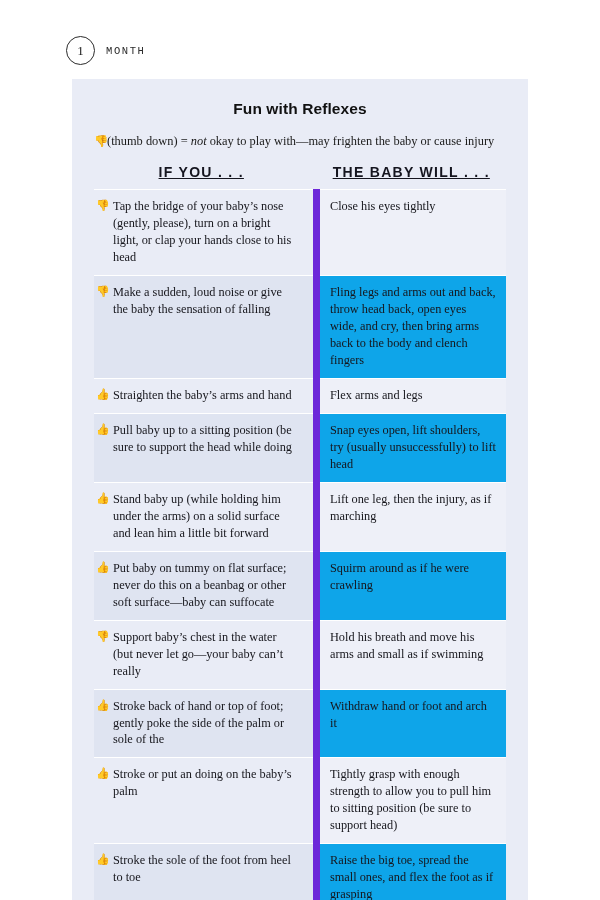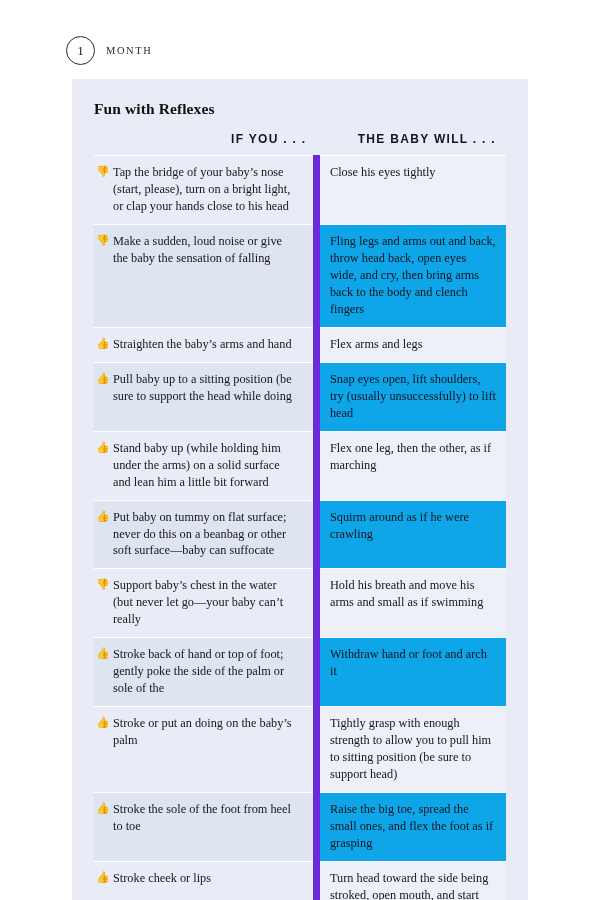--- a/index.html
+++ b/index.html
@@ -31,45 +31,46 @@
     border-radius: 50%;
     border: 1px solid #2b2b2b;
     display: flex;
     align-items: center;
     justify-content: center;
     font-family: "Liberation Serif", serif;
     font-size: 13px;
     color: #1a1a1a;
   }
   .month-label {
-    font-family: Liberation Serif, serif;
+    font-family: Liberation Mono, monospace;
     font-size: 10.5px;
     letter-spacing: 1.6px;
     color: #2b2b2b;
   }
 
   
   .panel {
     position: absolute;
     top: 79px;
     left: 72px;
     width: 456px;
     background: #e9ecf6;
     padding: 0;
   }
   .panel-inner {
     padding: 21px 22px 0 22px;
   }
   .panel-title {
-    font-family: Liberation Serif, serif;
+    font-family: Liberation Sans, sans-serif;
     font-weight: bold;
     font-size: 15.5px;
     color: #111111;
     margin: 0 0 14px 0;
     letter-spacing: 0.1px;
+    text-align: center;
   }
   .legend-row {
     font-family: "Liberation Serif", serif;
     font-size: 12.4px;
     line-height: 1.55;
     color: #1a1a1a;
     margin-bottom: 2px;
   }
   .legend-row .thumb {
     display: inline-block;
@@ -84,28 +85,29 @@
     width: 100%;
     border-collapse: collapse;
     margin-top: 13px;
     table-layout: fixed;
   }
   .reflex-table col.c1 { width: 54%; }
   .reflex-table col.c2 { width: 46%; }
 
   .reflex-table th {
     font-family: "Liberation Sans", sans-serif;
-    font-size: 12px;
+    font-size: 14px;
     font-weight: bold;
     letter-spacing: 1.3px;
-    text-align: right;
+    text-align: center;
     color: #15151f;
     padding: 0 10px 9px 10px;
     vertical-align: bottom;
     border-bottom: 1px solid #ffffff;
+    text-decoration: underline;
   }
   .reflex-table th.col-left { padding-left: 2px; }
 
   .reflex-table td {
     font-family: "Liberation Serif", serif;
     font-size: 12.3px;
     line-height: 1.38;
     color: #16161c;
     padding: 8px 10px 9px 10px;
     vertical-align: top;
@@ -138,39 +140,42 @@
 <div class="page-header">
   <div class="month-badge">1</div>
   <div class="month-label">MONTH</div>
 </div>
 
 <div class="panel">
   <div class="panel-inner">
     <h1 class="panel-title">Fun with Reflexes</h1>
 
     <div class="legend">
+      <div class="legend-row">
+        <span class="thumb">👎</span><span>(thumb down) = </span><em>not</em><span> okay to play with—may frighten the baby or cause injury</span>
+      </div>
     </div>
 
     <table class="reflex-table">
       <colgroup>
           <col class="c1">
           <col class="c2">
         </colgroup>
       <thead>
         <tr>
           <th class="col-left">IF YOU . . .</th>
           <th class="col-right">THE BABY WILL . . .</th>
         </tr>
       </thead>
       <tbody>
           <tr>
             <td class="col-left">
               <div class="cell-flex">
                 <span class="thumb-mark">👎</span>
-                <span class="cell-text">Tap the bridge of your baby’s nose (start, please), turn on a bright light, or clap your hands close to his head</span>
+                <span class="cell-text">Tap the bridge of your baby’s nose (gently, please), turn on a bright light, or clap your hands close to his head</span>
               </div>
             </td>
             <td class="col-right">Close his eyes tightly</td>
           </tr>
           <tr class="alt">
             <td class="col-left">
               <div class="cell-flex">
                 <span class="thumb-mark">👎</span>
                 <span class="cell-text">Make a sudden, loud noise or give the baby the sensation of falling</span>
               </div>
@@ -195,21 +200,21 @@
             </td>
             <td class="col-right">Snap eyes open, lift shoulders, try (usually unsuccessfully) to lift head</td>
           </tr>
           <tr>
             <td class="col-left">
               <div class="cell-flex">
                 <span class="thumb-mark">👍</span>
                 <span class="cell-text">Stand baby up (while holding him under the arms) on a solid surface and lean him a little bit forward</span>
               </div>
             </td>
-            <td class="col-right">Flex one leg, then the other, as if marching</td>
+            <td class="col-right">Lift one leg, then the injury, as if marching</td>
           </tr>
           <tr class="alt">
             <td class="col-left">
               <div class="cell-flex">
                 <span class="thumb-mark">👍</span>
                 <span class="cell-text">Put baby on tummy on flat surface; never do this on a beanbag or other soft surface—baby can suffocate</span>
               </div>
             </td>
             <td class="col-right">Squirm around as if he were crawling</td>
           </tr>

